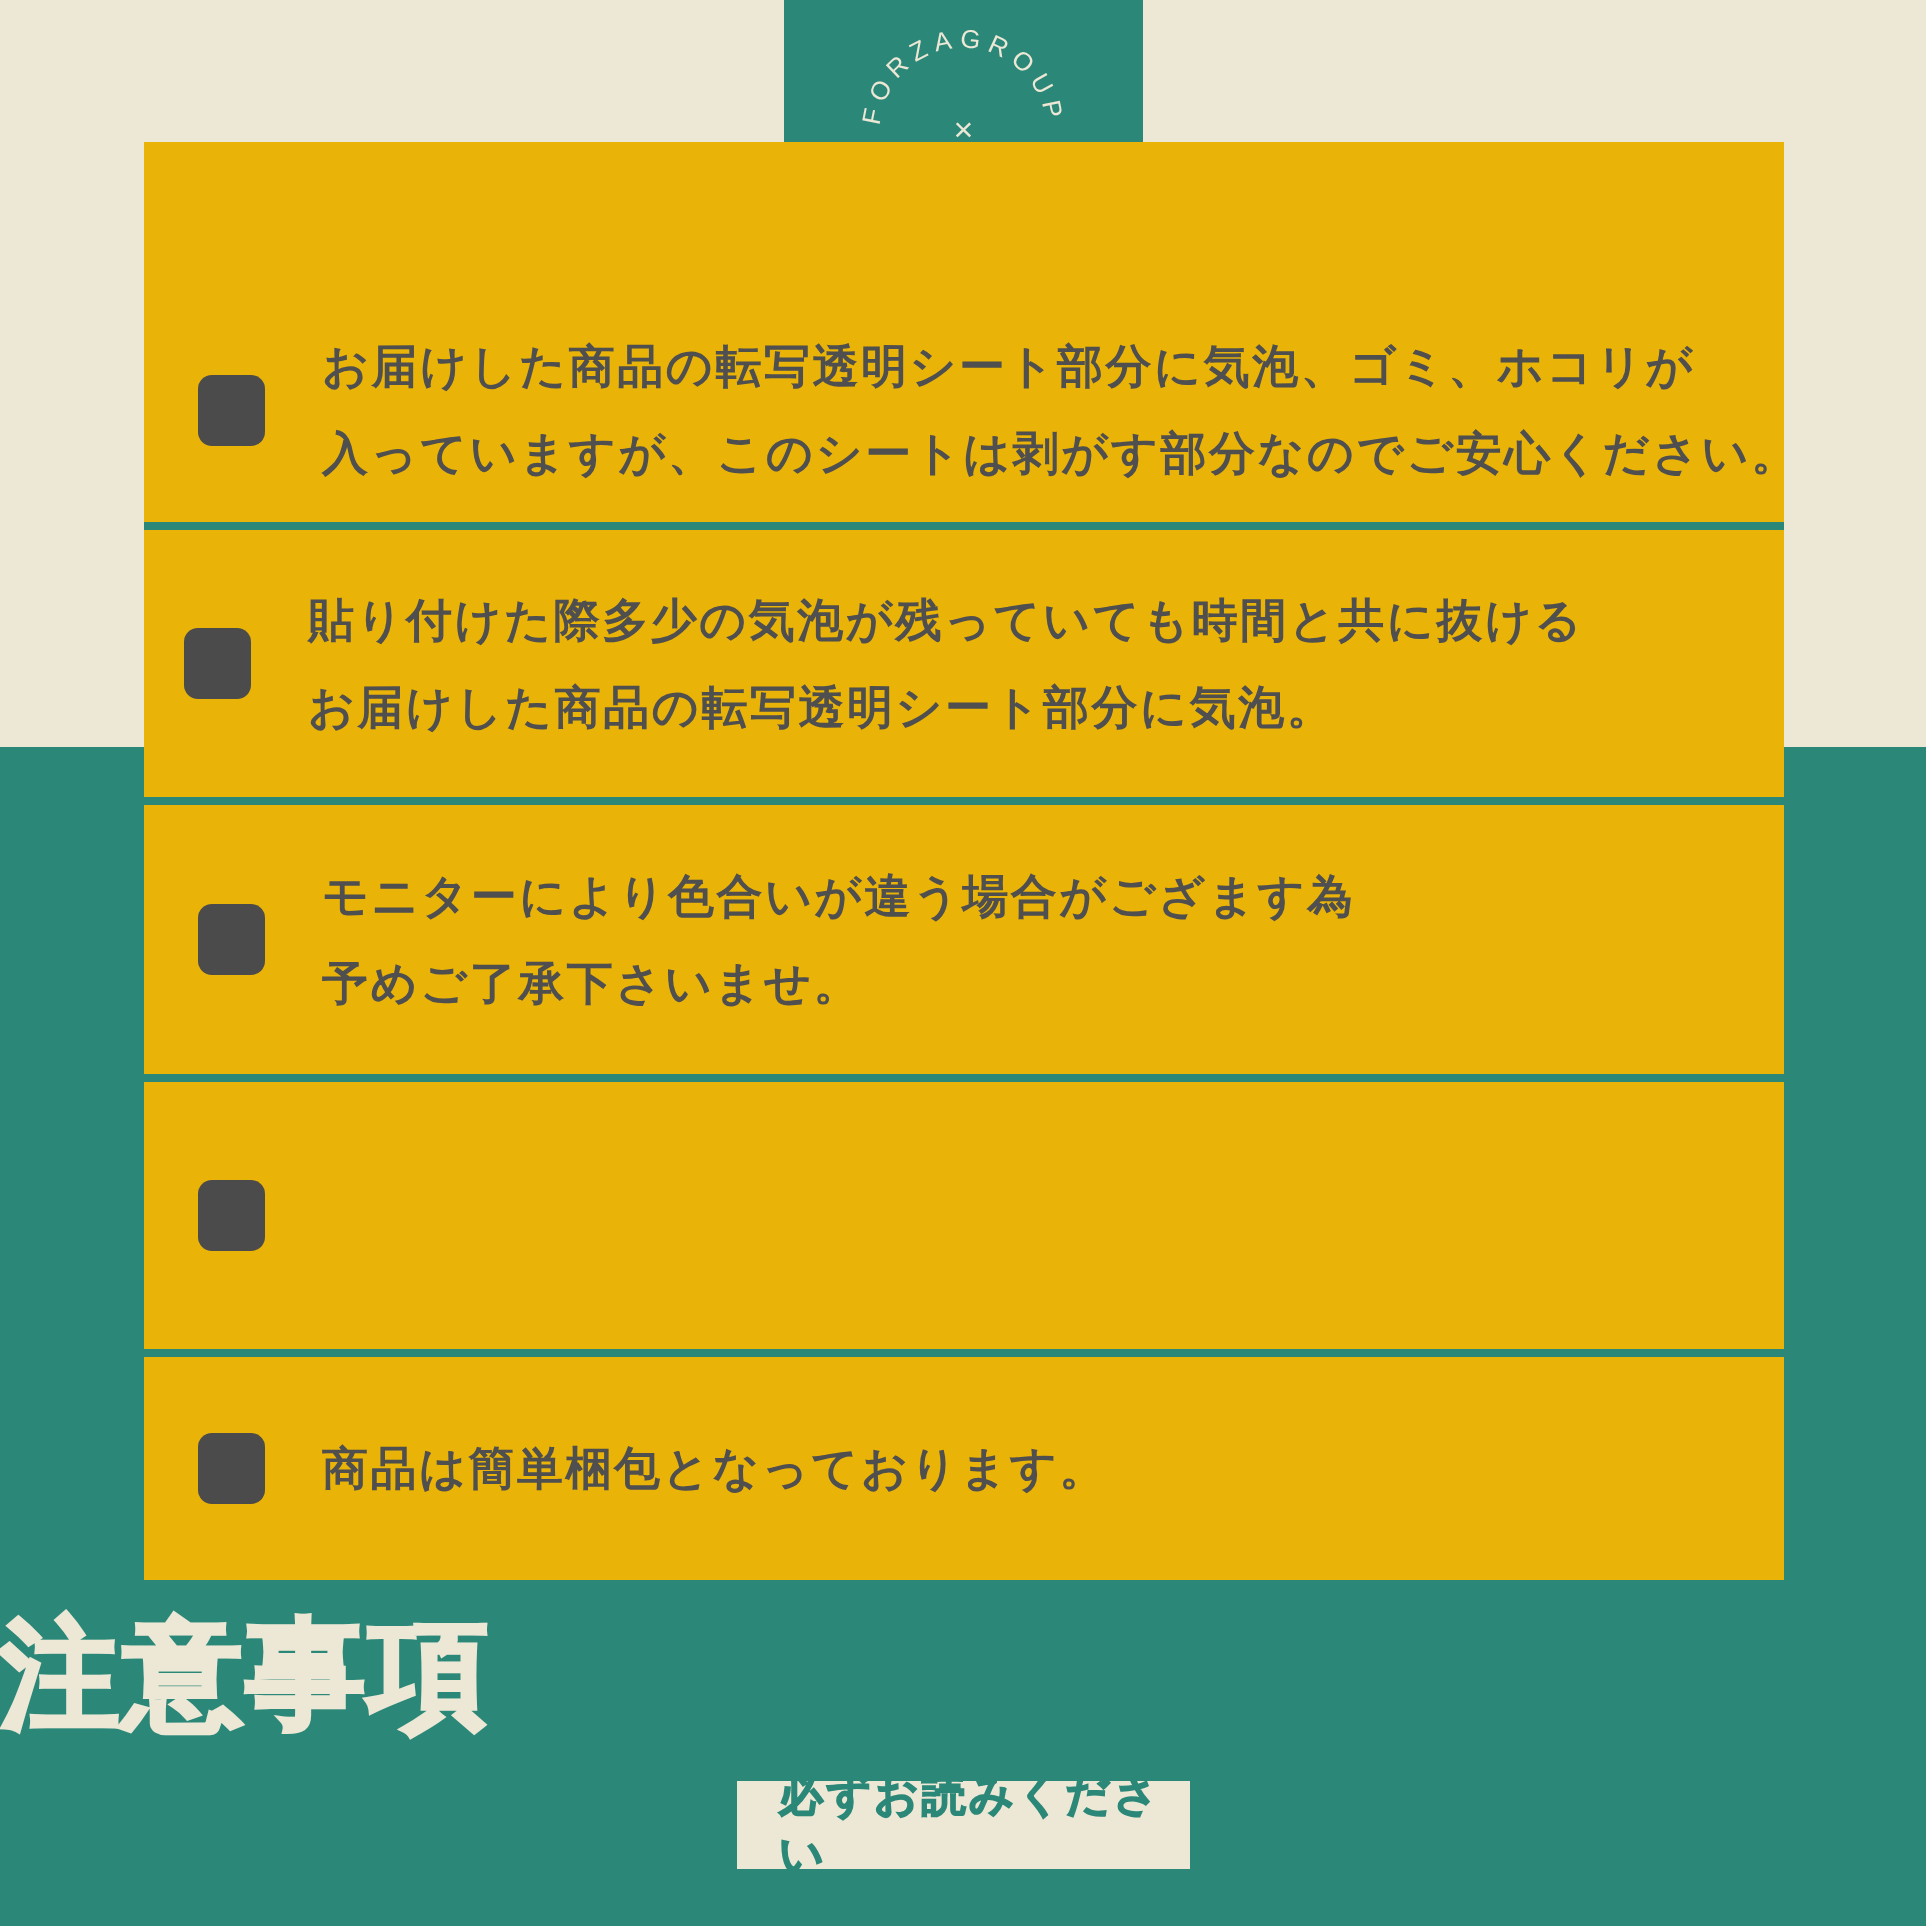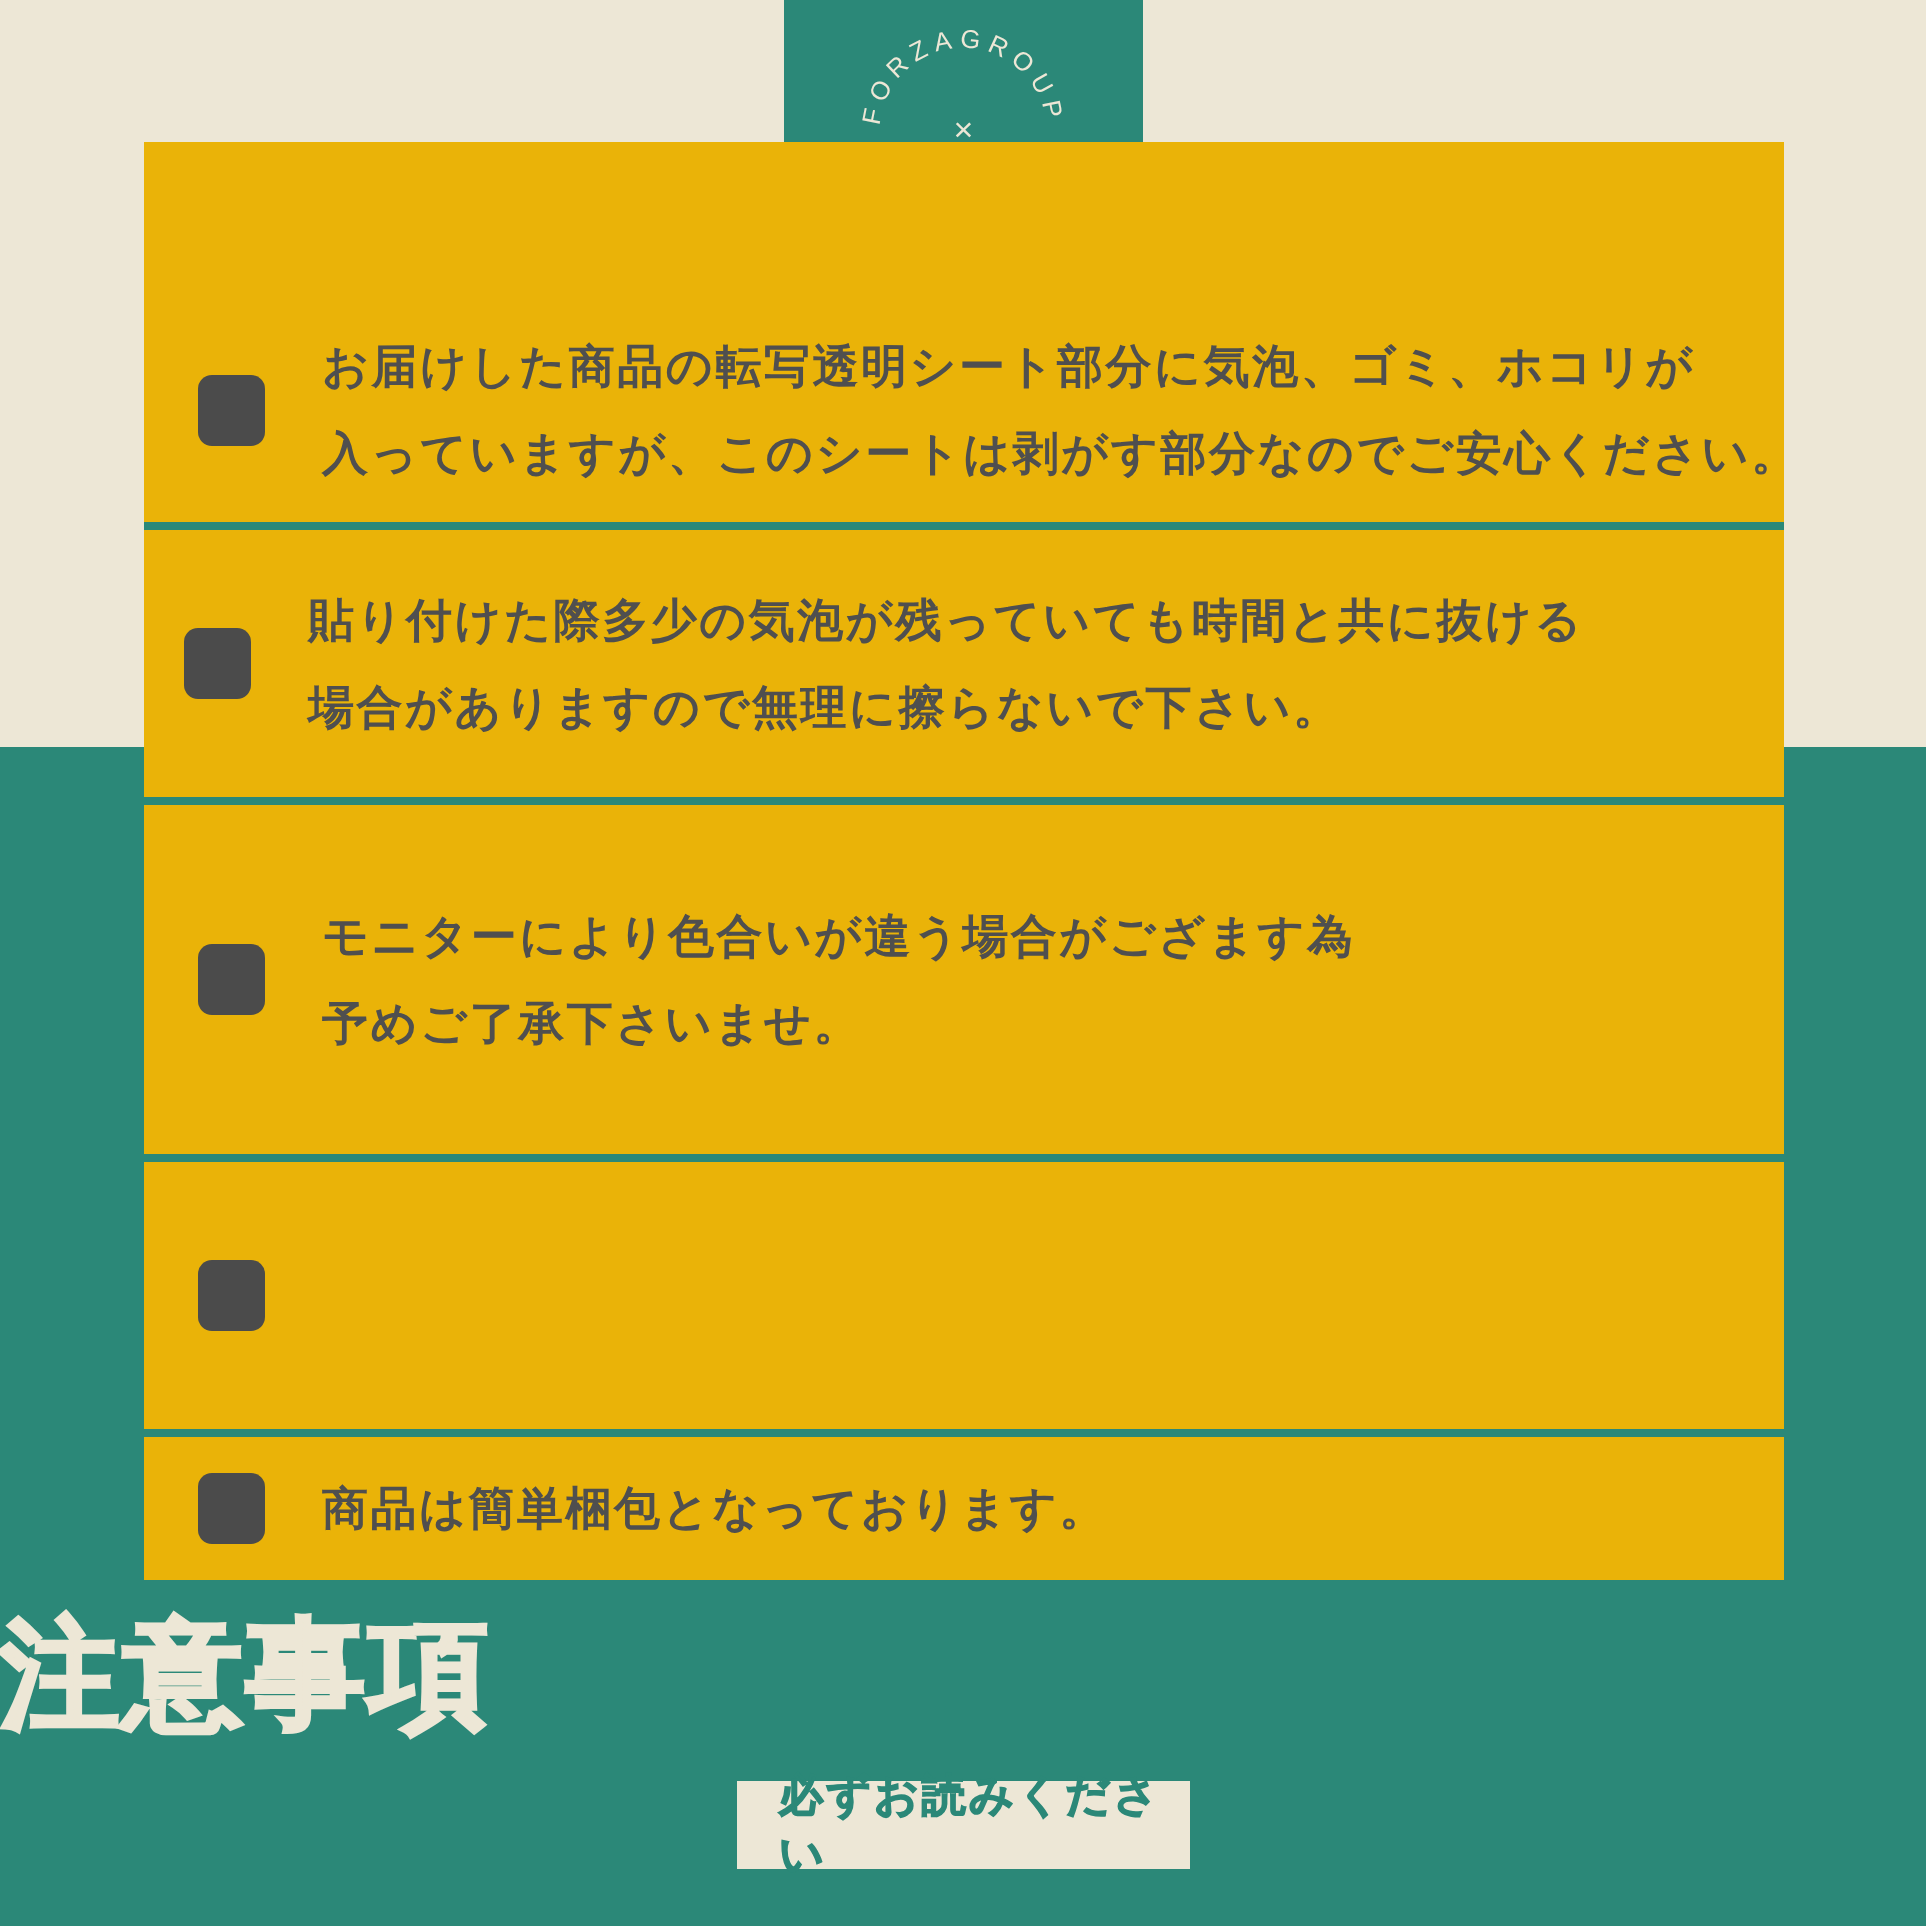--- a/index.html
+++ b/index.html
@@ -40,21 +40,21 @@
     display:flex;flex-direction:column;
   }
   .divider{height:8px;background:#2b8878;flex:0 0 auto;}
   .row{
     display:flex;align-items:center;
     padding-left:54px;
     flex:0 0 auto;
   }
   .row-1{height:380px;padding-top:156px;}
   .row-2{height:267px;padding-left:40px;}
-  .row-3{height:349px;}
+  .row-3{height:269px;}
   .row-4{height:267px;}
   .row-5{flex:1 1 auto;}
   .bullet{
     flex:0 0 auto;
     width:67px;height:71px;border-radius:14px;
     background:#4b4b4b;
     margin-right:57px;
   }
   .notice-text{
     font-size:46px;line-height:87px;font-weight:bold;
@@ -112,21 +112,21 @@
         <span>入っていますが、このシートは剥がす部分なのでご安心ください。</span>
       </div>
     </div>
 
     <div class="divider"></div>
 
     <div class="row row-2">
       <div class="bullet"></div>
       <div class="notice-text">
         <span>貼り付けた際多少の気泡が残っていても時間と共に抜ける</span>
-        <span>場合がありますので無理に擦らないで下さい。</span>
+        <span>お届けした商品の転写透明シート部分に気泡。</span>
       </div>
     </div>
 
     <div class="divider"></div>
 
     <div class="row row-3">
       <div class="bullet"></div>
       <div class="notice-text">
         <span>モニターにより色合いが違う場合がござます為</span>
         <span>予めご了承下さいませ。</span>

